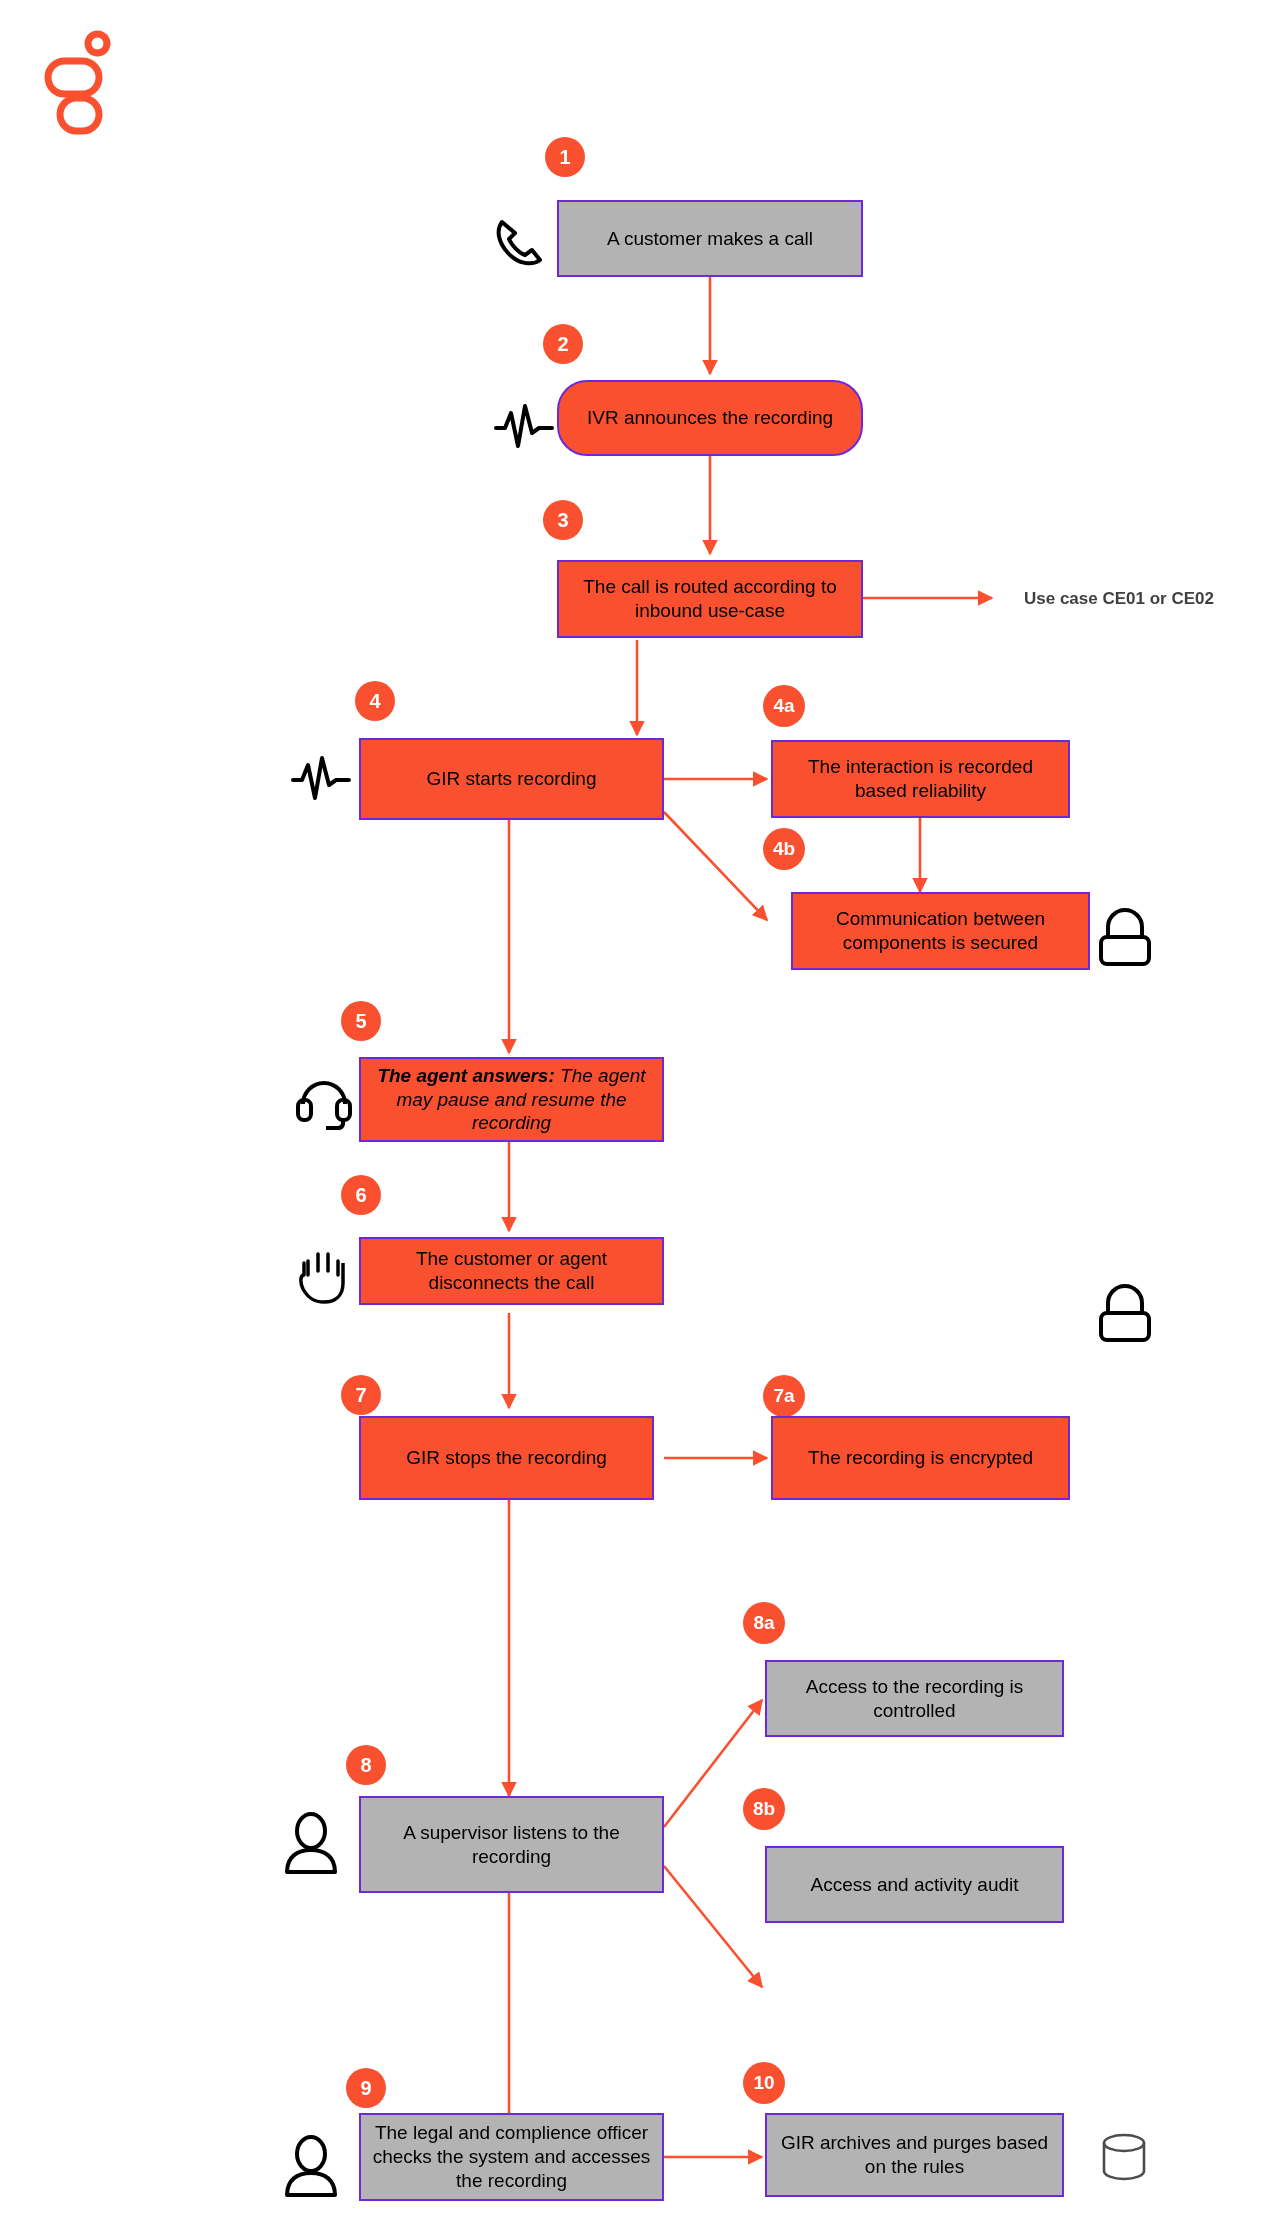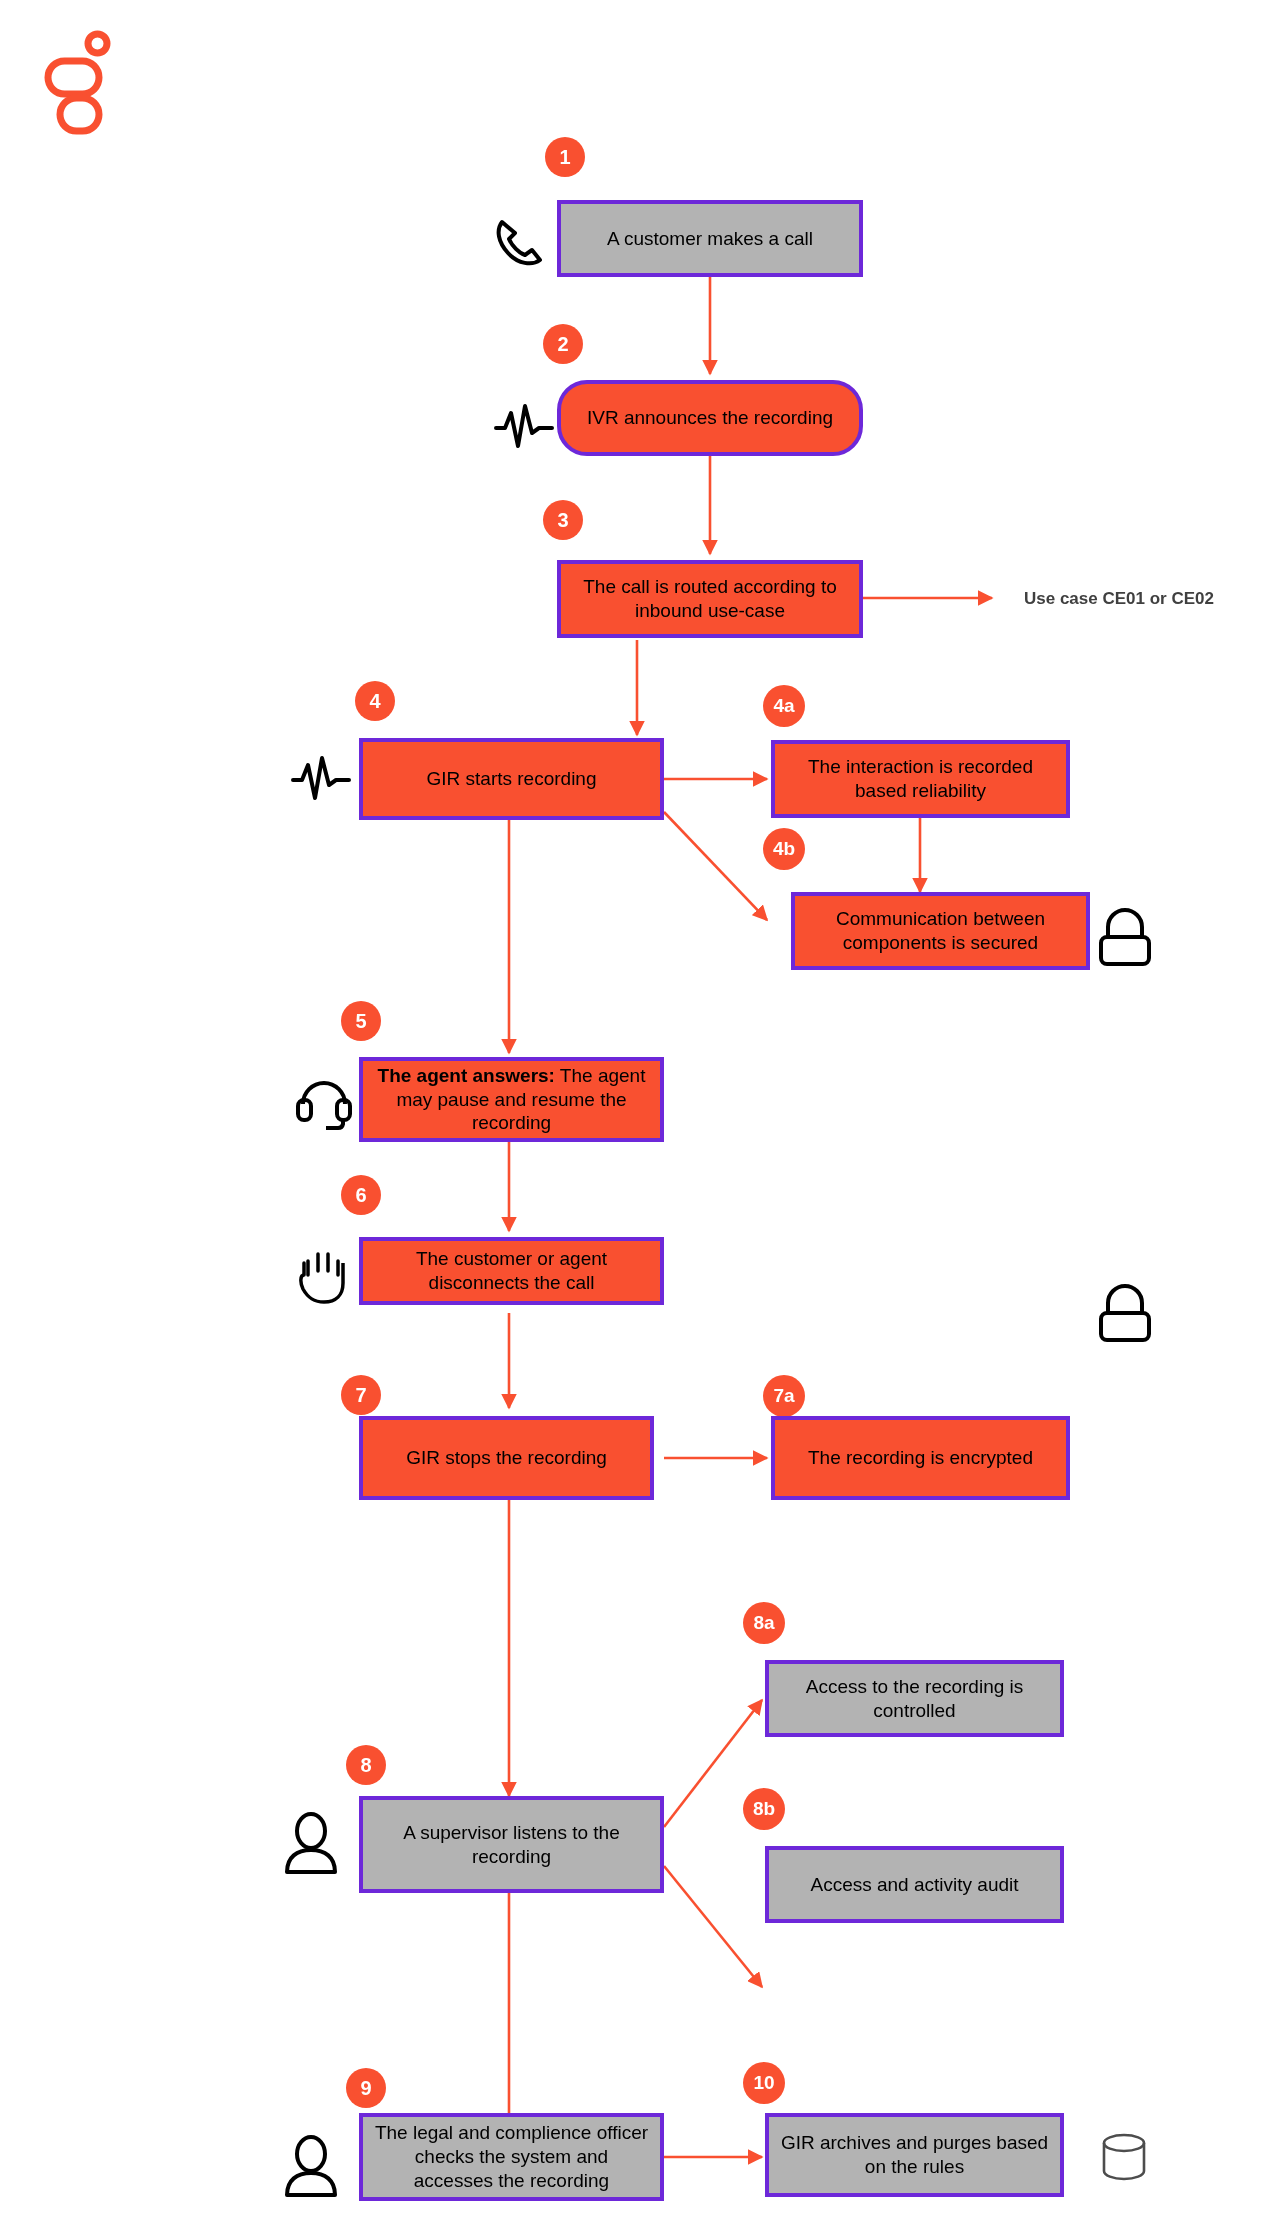--- a/index.html
+++ b/index.html
@@ -21,21 +21,21 @@
   #edges {
     position: absolute;
     left: 0; top: 0;
     width: 1280px;
     height: 2240px;
     pointer-events: none;
   }
   .node {
     position: absolute;
     box-sizing: border-box;
-    border: 4px solid #6d28d9;
+    border: 2px solid #6d28d9;
     display: flex;
     align-items: center;
     justify-content: center;
     text-align: center;
     color: #000000;
     font-size: 19px;
     line-height: 1.25;
     padding: 12px 10px;
   }
   .node.orange { background: #f95030; }
@@ -178,21 +178,21 @@
     <rect x="5" y="32" width="48" height="27" rx="6" fill="none" stroke="#000" stroke-width="4"></rect>
   </svg>
 
   <div class="badge" style="left:341px; top:1001px;">5</div>
   <svg class="side-icon" style="left:295px; top:1072px;" width="58" height="60" viewBox="0 0 58 60">
     <path d="M8 32 A21 21 0 0 1 50 32" fill="none" stroke="#000" stroke-width="4"></path>
     <rect x="3" y="28" width="13" height="20" rx="6" fill="none" stroke="#000" stroke-width="4"></rect>
     <rect x="42" y="28" width="13" height="20" rx="6" fill="none" stroke="#000" stroke-width="4"></rect>
     <path d="M48 48 V52 A5 5 0 0 1 43 56 H31" fill="none" stroke="#000" stroke-width="4"></path>
   </svg>
-  <div class="node orange" style="left:359px; top:1057px; width:305px; height:85px;">
+  <div class="node orange" style="left:359px; top:1057px; width:305px; height:85px;font-style:italic;">
     <span class="txt"><span class="bold">The agent answers:</span><span> The agent may pause and resume the recording</span></span>
   </div>
 
   <div class="badge" style="left:341px; top:1175px;">6</div>
   <svg class="side-icon" style="left:298px; top:1245px;" width="54" height="60" viewBox="0 0 54 60">
     <path d="M10 30 V16 M20 26 V9 M30 26 V9 M40 30 V16" fill="none" stroke="#000" stroke-width="3.5" stroke-linecap="round"></path>
     <path d="M6 30 C2 30 2 38 5 44 C10 53 16 57 26 57 C38 57 45 50 45 38 V18" fill="none" stroke="#000" stroke-width="3.5" stroke-linejoin="round"></path>
     <path d="M6 30 V18" fill="none" stroke="#000" stroke-width="3.5" stroke-linecap="round"></path>
   </svg>
   <div class="node orange" style="left:359px; top:1237px; width:305px; height:68px;">

